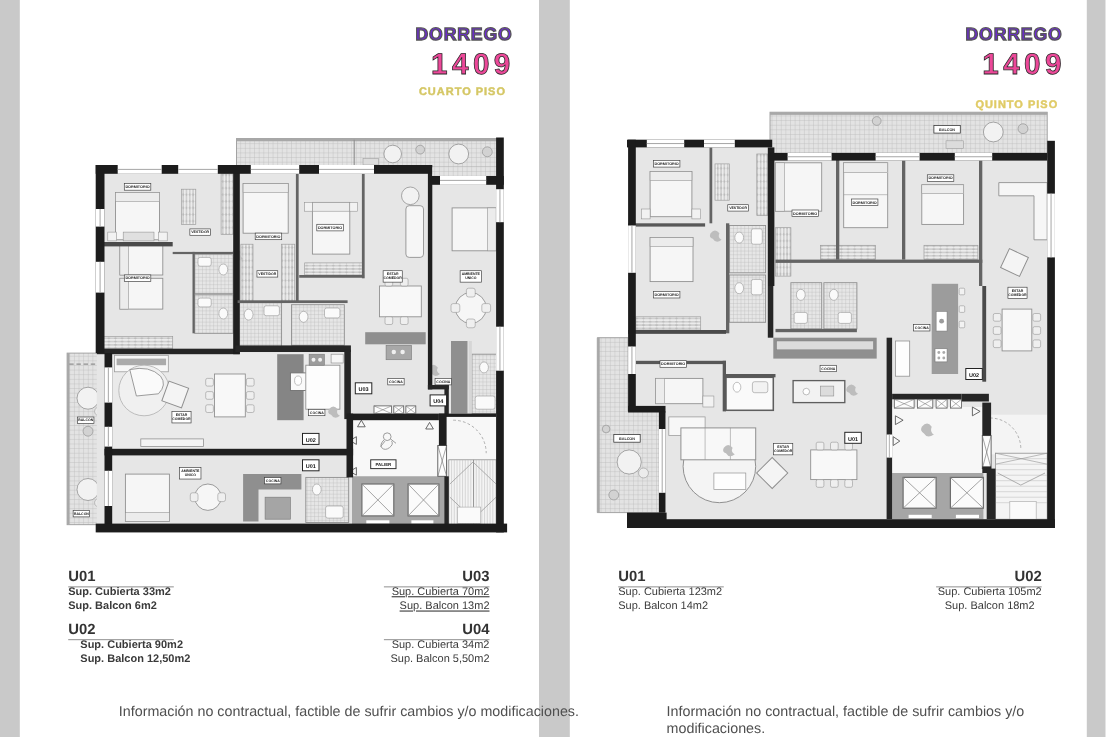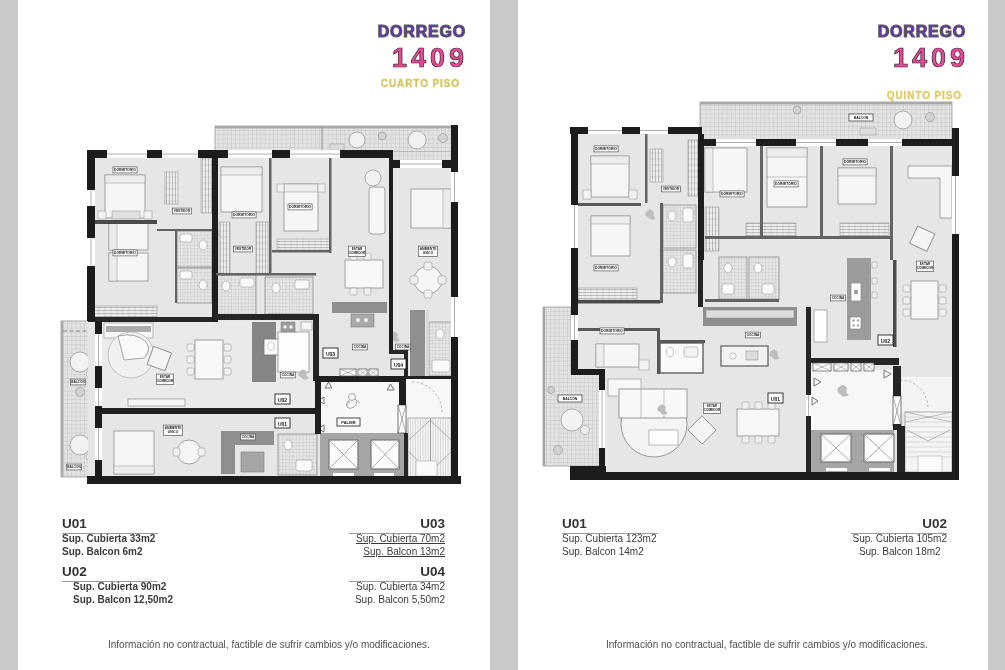--- a/index.html
+++ b/index.html
@@ -7,21 +7,21 @@
        font-family:"Liberation Sans", sans-serif;}
   .abs{position:absolute;}
   .band{position:absolute;top:0;height:670px;background:#c9c9c9;}
   .ttl-out{font-weight:800;color:#6d28d9;-webkit-text-stroke:1.15px #565656;letter-spacing:0.8px;font-size:16px;line-height:1;}
   .ttl-num{font-weight:800;color:#ec4899;-webkit-text-stroke:0.7px #272727;letter-spacing:4px;font-size:27px;line-height:1;}
   .ttl-sub{font-weight:700;letter-spacing:0.9px;font-size:10px;line-height:1;-webkit-text-stroke:0.4px currentColor;}
   .leg{position:absolute;width:96px;font-size:10px;color:#3a3a3a;}
   .leg h4{margin:0;font-size:13.5px;font-weight:700;color:#333;line-height:1;
           border-bottom:1px solid #9a9a9a;padding-bottom:2px;}
   .leg .sup{position:absolute;top:16px;line-height:12.5px;white-space:nowrap;}
-  .note{position:absolute;font-size:10px;color:#4f4f4f;}
+  .note{position:absolute;font-size:13px;color:#4f4f4f;}
 </style>
 </head>
 <body>
 
 <div class="band" style="left:0;width:18px;"></div>
 
 <div class="band" style="left:490px;width:28px;"></div>
 
 <div class="band" style="left:988px;width:17px;"></div>
 

